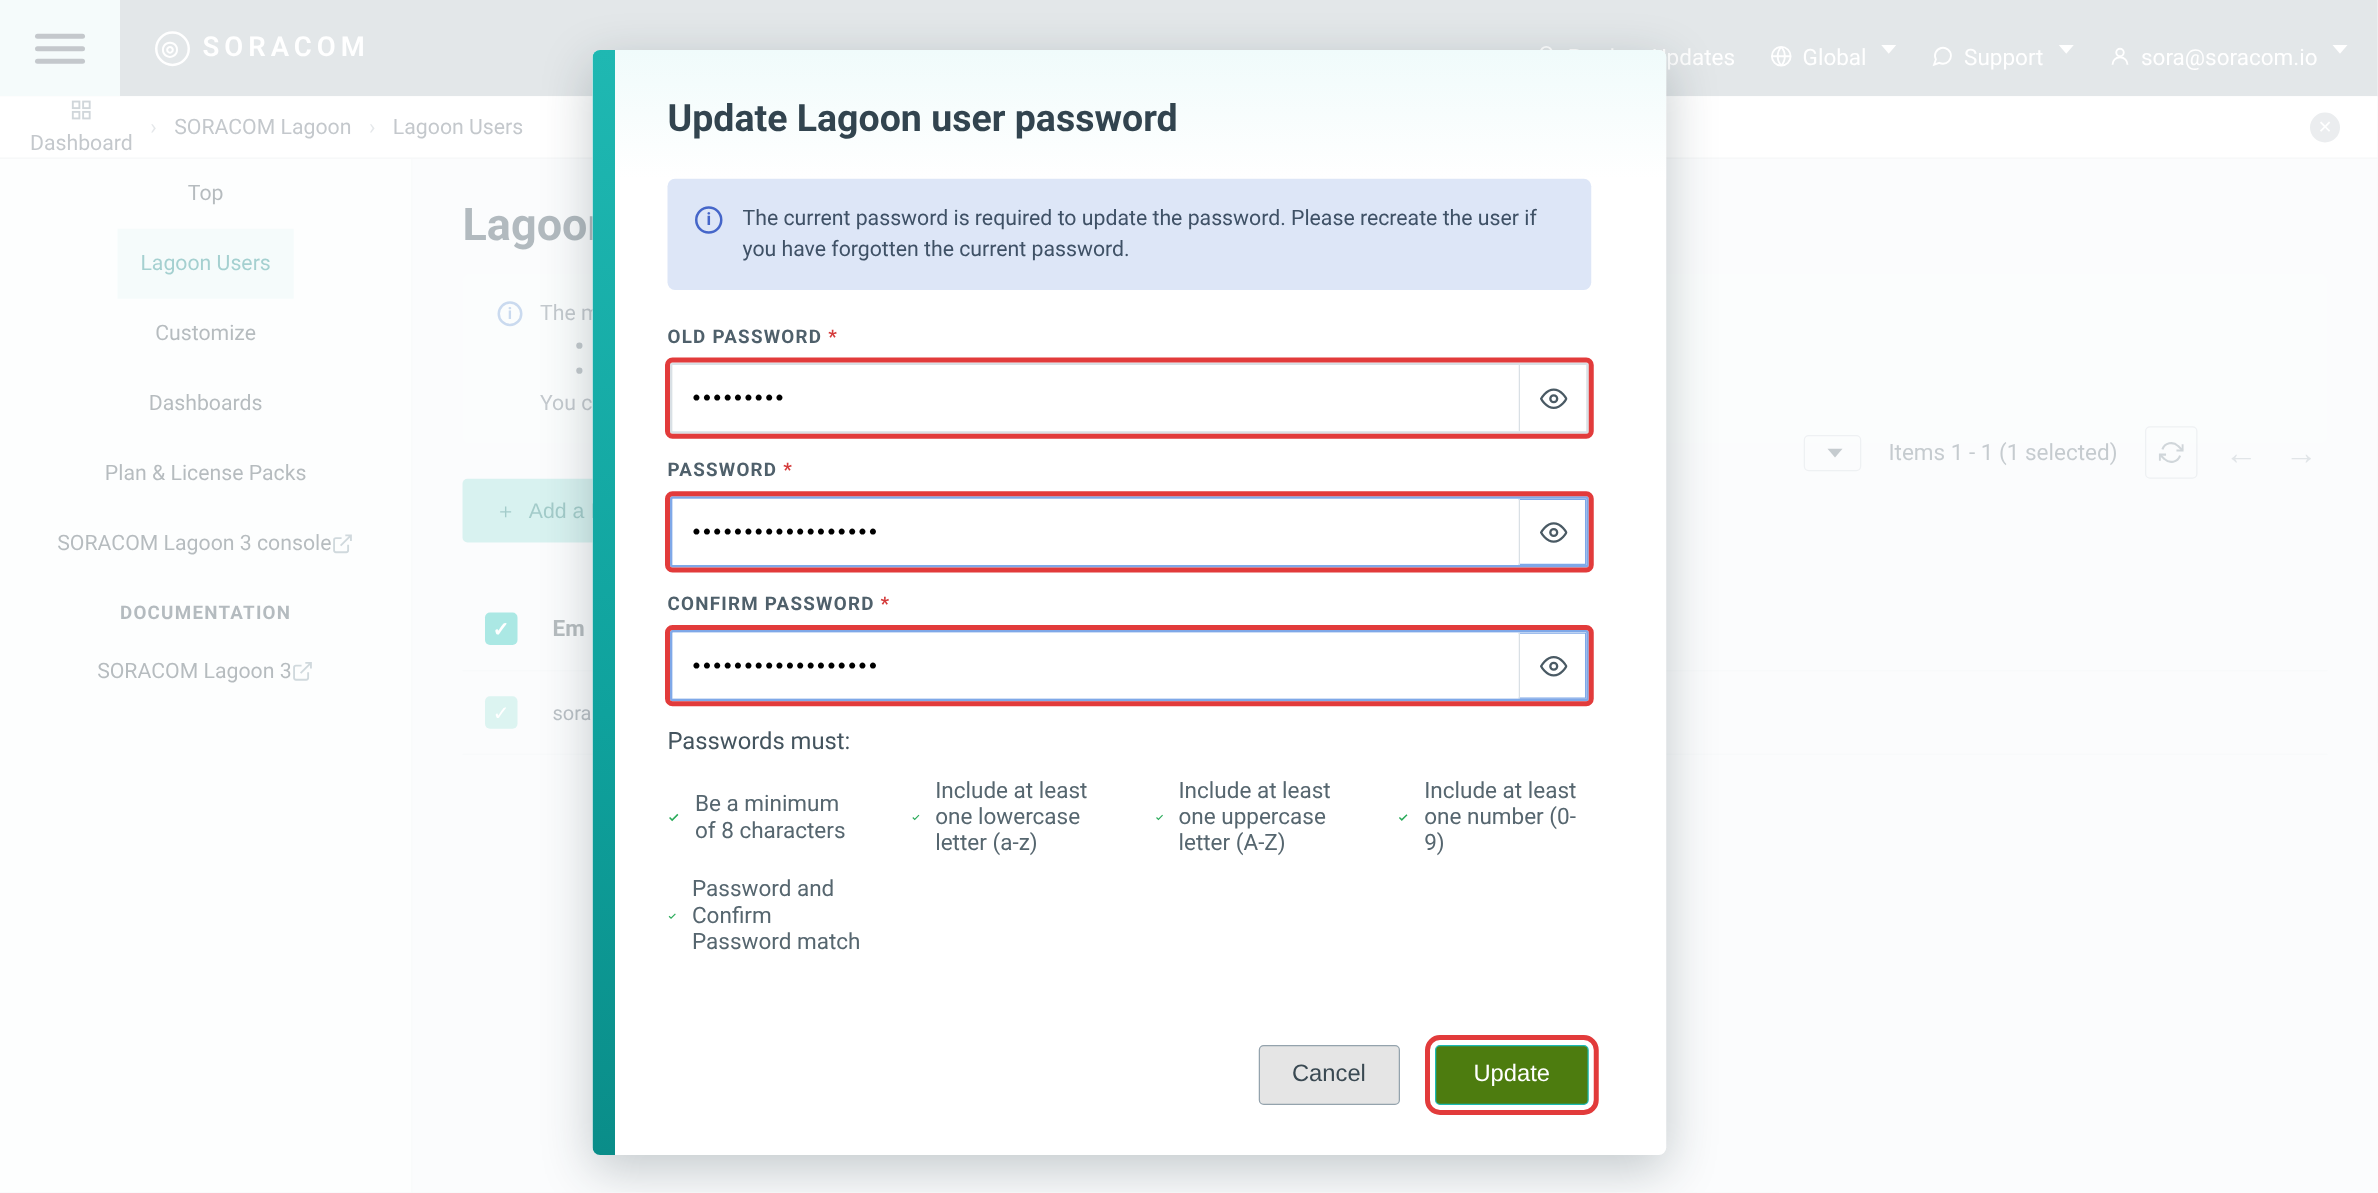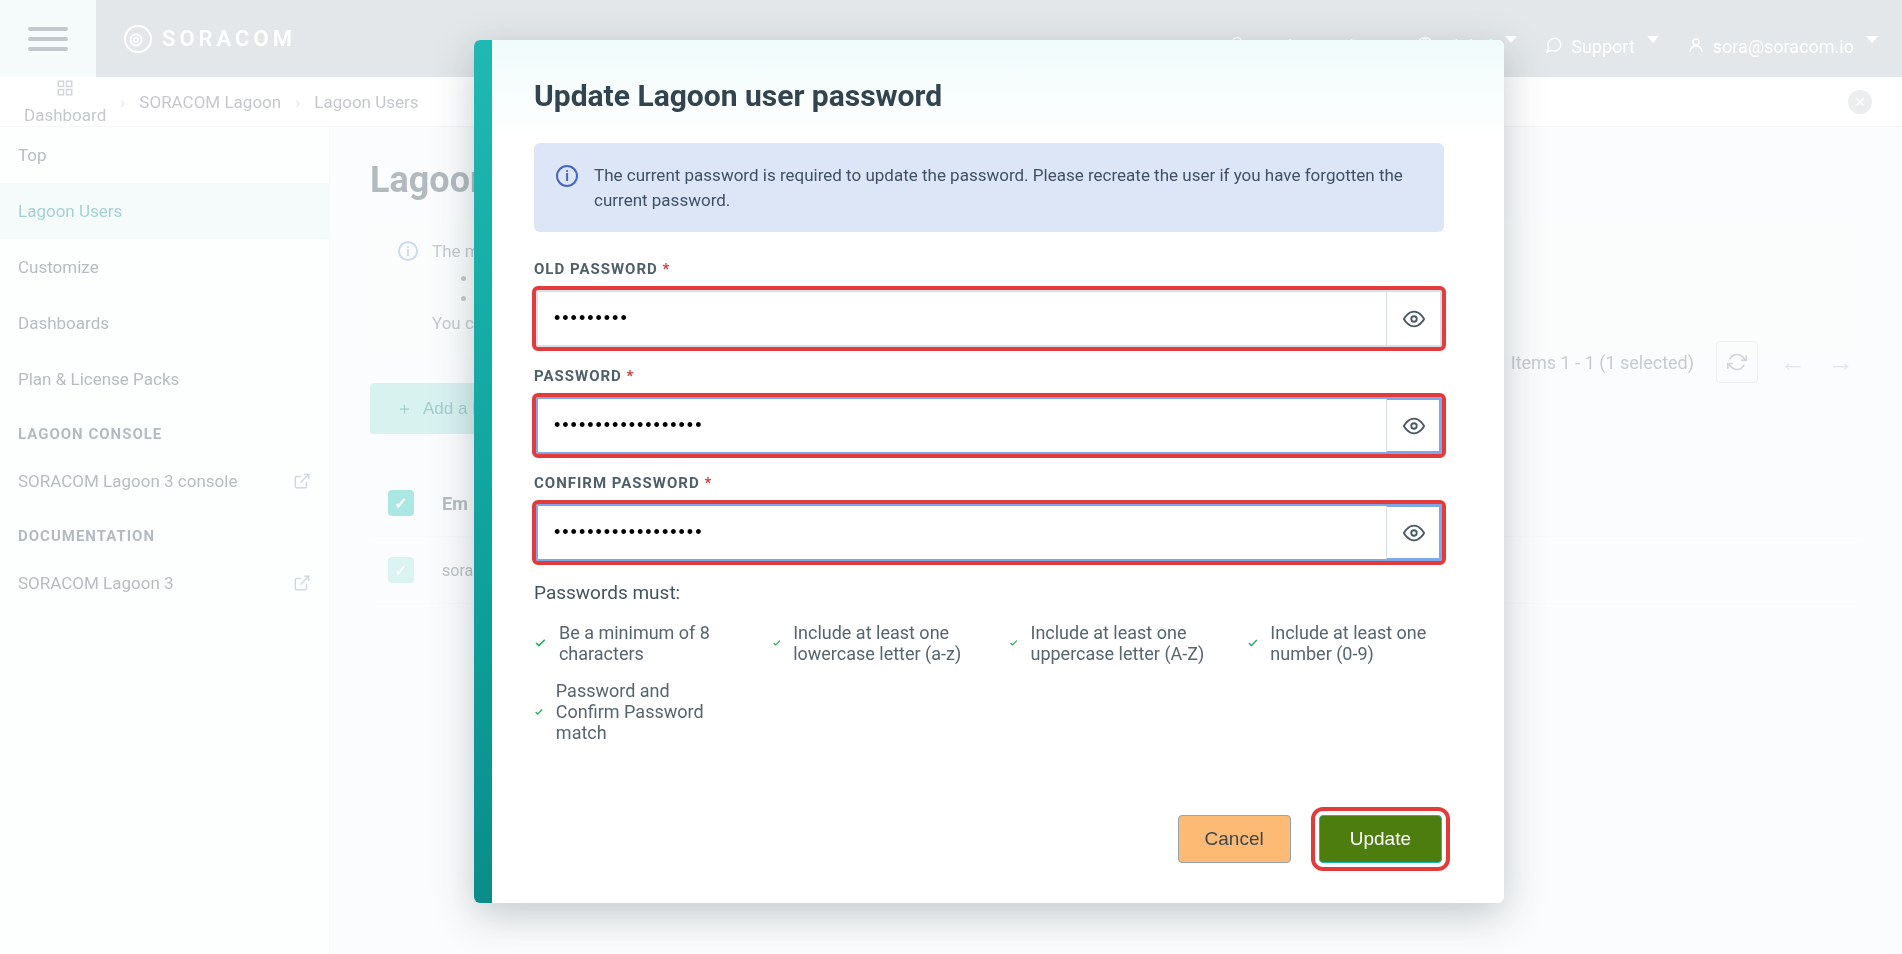--- a/index.html
+++ b/index.html
@@ -75,20 +75,21 @@
   background:#ccd2d7;color:#fff;display:flex;align-items:center;justify-content:center;font-size:14px;
 }
 
 .layout { display:flex; height: calc(954px - 77px - 50px); }
 .sidebar {
   width: 330px;
   background:#fafcfd;
   border-right:1px solid #eef1f3;
   display:flex;
   flex-direction:column;
+  align-items:center;
 }
 .side-item {
   padding:18px 18px;
   font-size:17px;
   color:#4a5860;
   cursor:pointer;
   display:flex;
   align-items:center;
   justify-content:space-between;
 }
@@ -157,21 +158,21 @@
 .thead .chk { background:#2dc6bc; }
 
 
 .scrim {
   position:absolute;inset:0;background:rgba(255,255,255,0.6);
 }
 .modal {
   position:absolute;
   left:474px;
   top:40px;
-  width:1030px;
+  width:859px;
   background:#fff;
   border-radius:6px;
   box-shadow:0 12px 40px rgba(30,50,60,0.25);
   overflow:hidden;
 }
 .modal-accent {
   position:absolute;left:0;top:0;bottom:0;width:18px;
   background:linear-gradient(180deg,#1fb8b2,#0fa29d 60%,#0a8d89);
 }
 .modal-header {
@@ -216,21 +217,21 @@
 
 .rules-title { font-size:19px;color:#44545e;margin:12px 0 18px; }
 .rules { display:grid;grid-template-columns:1fr 1fr 1fr 1fr;gap:16px 40px;font-size:18px;color:#56666f; }
 .rule { display:flex;align-items:center;gap:12px; }
 .rule svg{width:18px;height:18px;stroke:#2aab5a;fill:none;stroke-width:3;}
 
 .modal-actions {
   display:flex;justify-content:flex-end;gap:26px;padding:30px 60px 38px;align-items:center;
 }
 .btn-secondary {
-  background:#fdba74;border:1px solid #94a3ad;border-radius:4px;padding:12px 26px;font-size:19px;color:#3a4952;cursor:pointer;
+  background:#e5e5e5;border:1px solid #94a3ad;border-radius:4px;padding:12px 26px;font-size:19px;color:#3a4952;cursor:pointer;
 }
 .btn-primary {
   background:#4d7c0f;border:1px solid #1bbab3;border-radius:4px;padding:12px 30px;font-size:19px;color:#fff;cursor:pointer;
 }
 .btn-primary-highlight {
   outline:4px solid #e23b3b; outline-offset:2px; border-radius:6px; display:inline-block; padding:2px;
 }
 .btn-primary-highlight .btn-primary{border-radius:4px;}
 </style>
 </head>
@@ -313,21 +314,20 @@
       </div>
     <div class="side-item">
         <span>Customize</span>
       </div>
     <div class="side-item">
         <span>Dashboards</span>
       </div>
     <div class="side-item">
         <span>Plan &amp; License Packs</span>
       </div>
-    <div class="side-header">LAGOON CONSOLE</div>
     <div class="side-item">
       <span>SORACOM Lagoon 3 console</span>
       <svg class="ext-icon" viewBox="0 0 24 24">
           <path d="M18 13v6a2 2 0 01-2 2H5a2 2 0 01-2-2V8a2 2 0 012-2h6M15 3h6v6M10 14L21 3"></path>
         </svg>
     </div>
     <div class="side-header">DOCUMENTATION</div>
     <div class="side-item">
       <span>SORACOM Lagoon 3</span>
       <svg class="ext-icon" viewBox="0 0 24 24">

